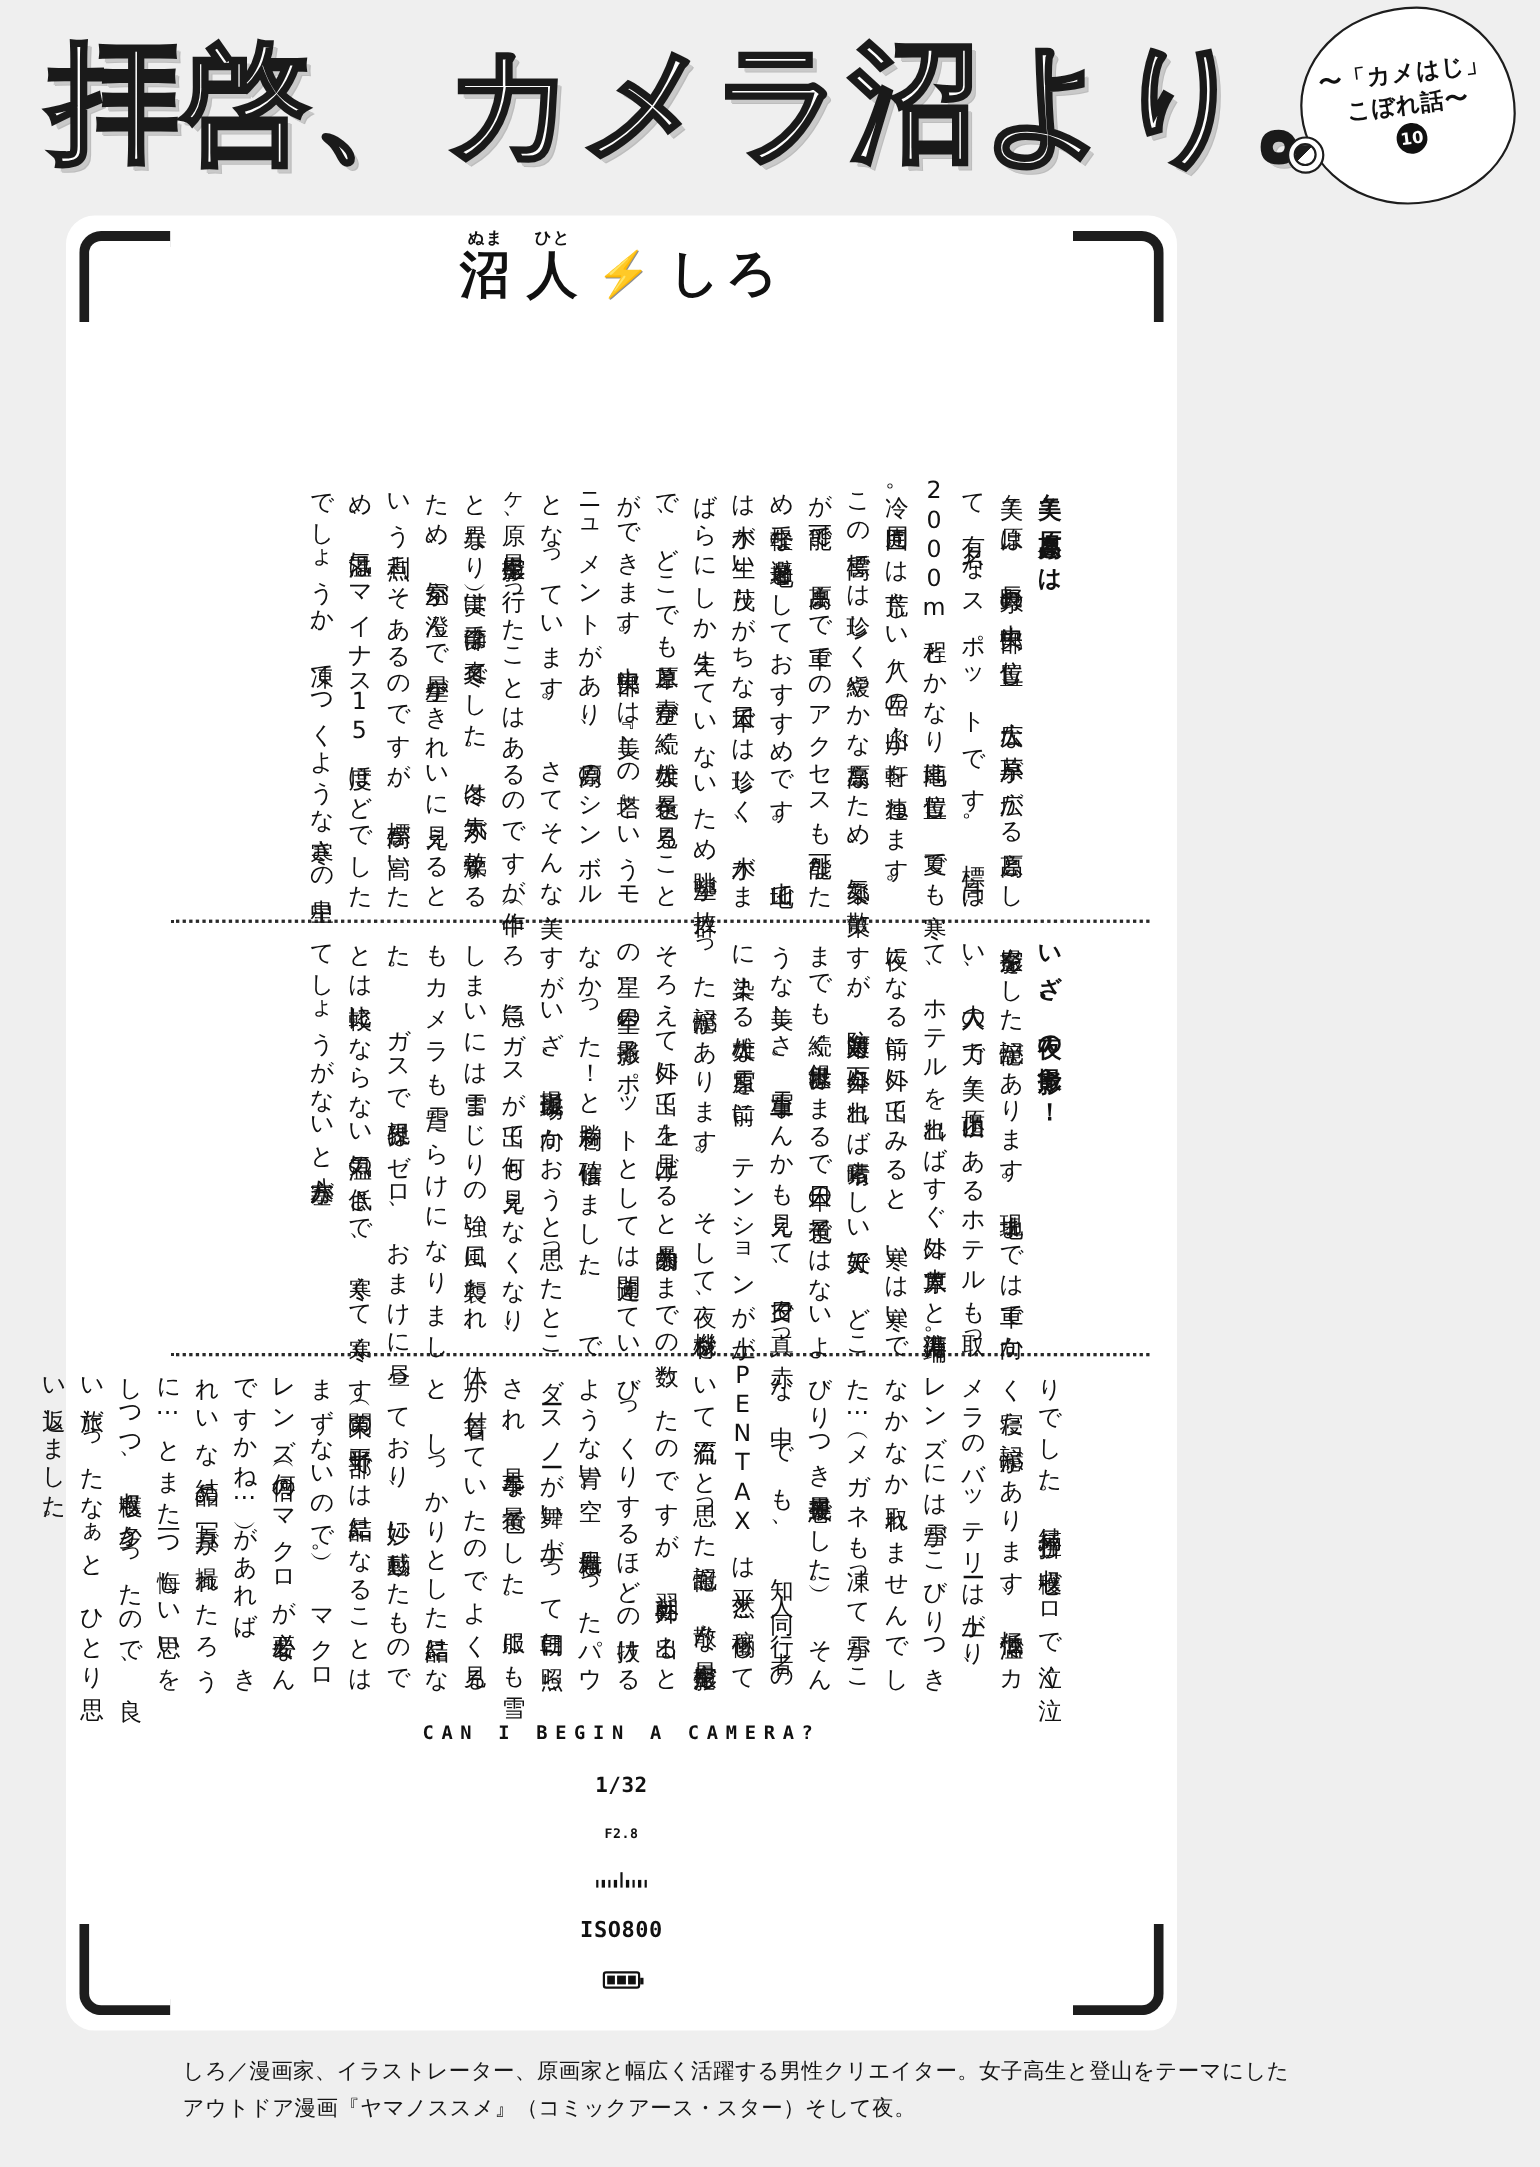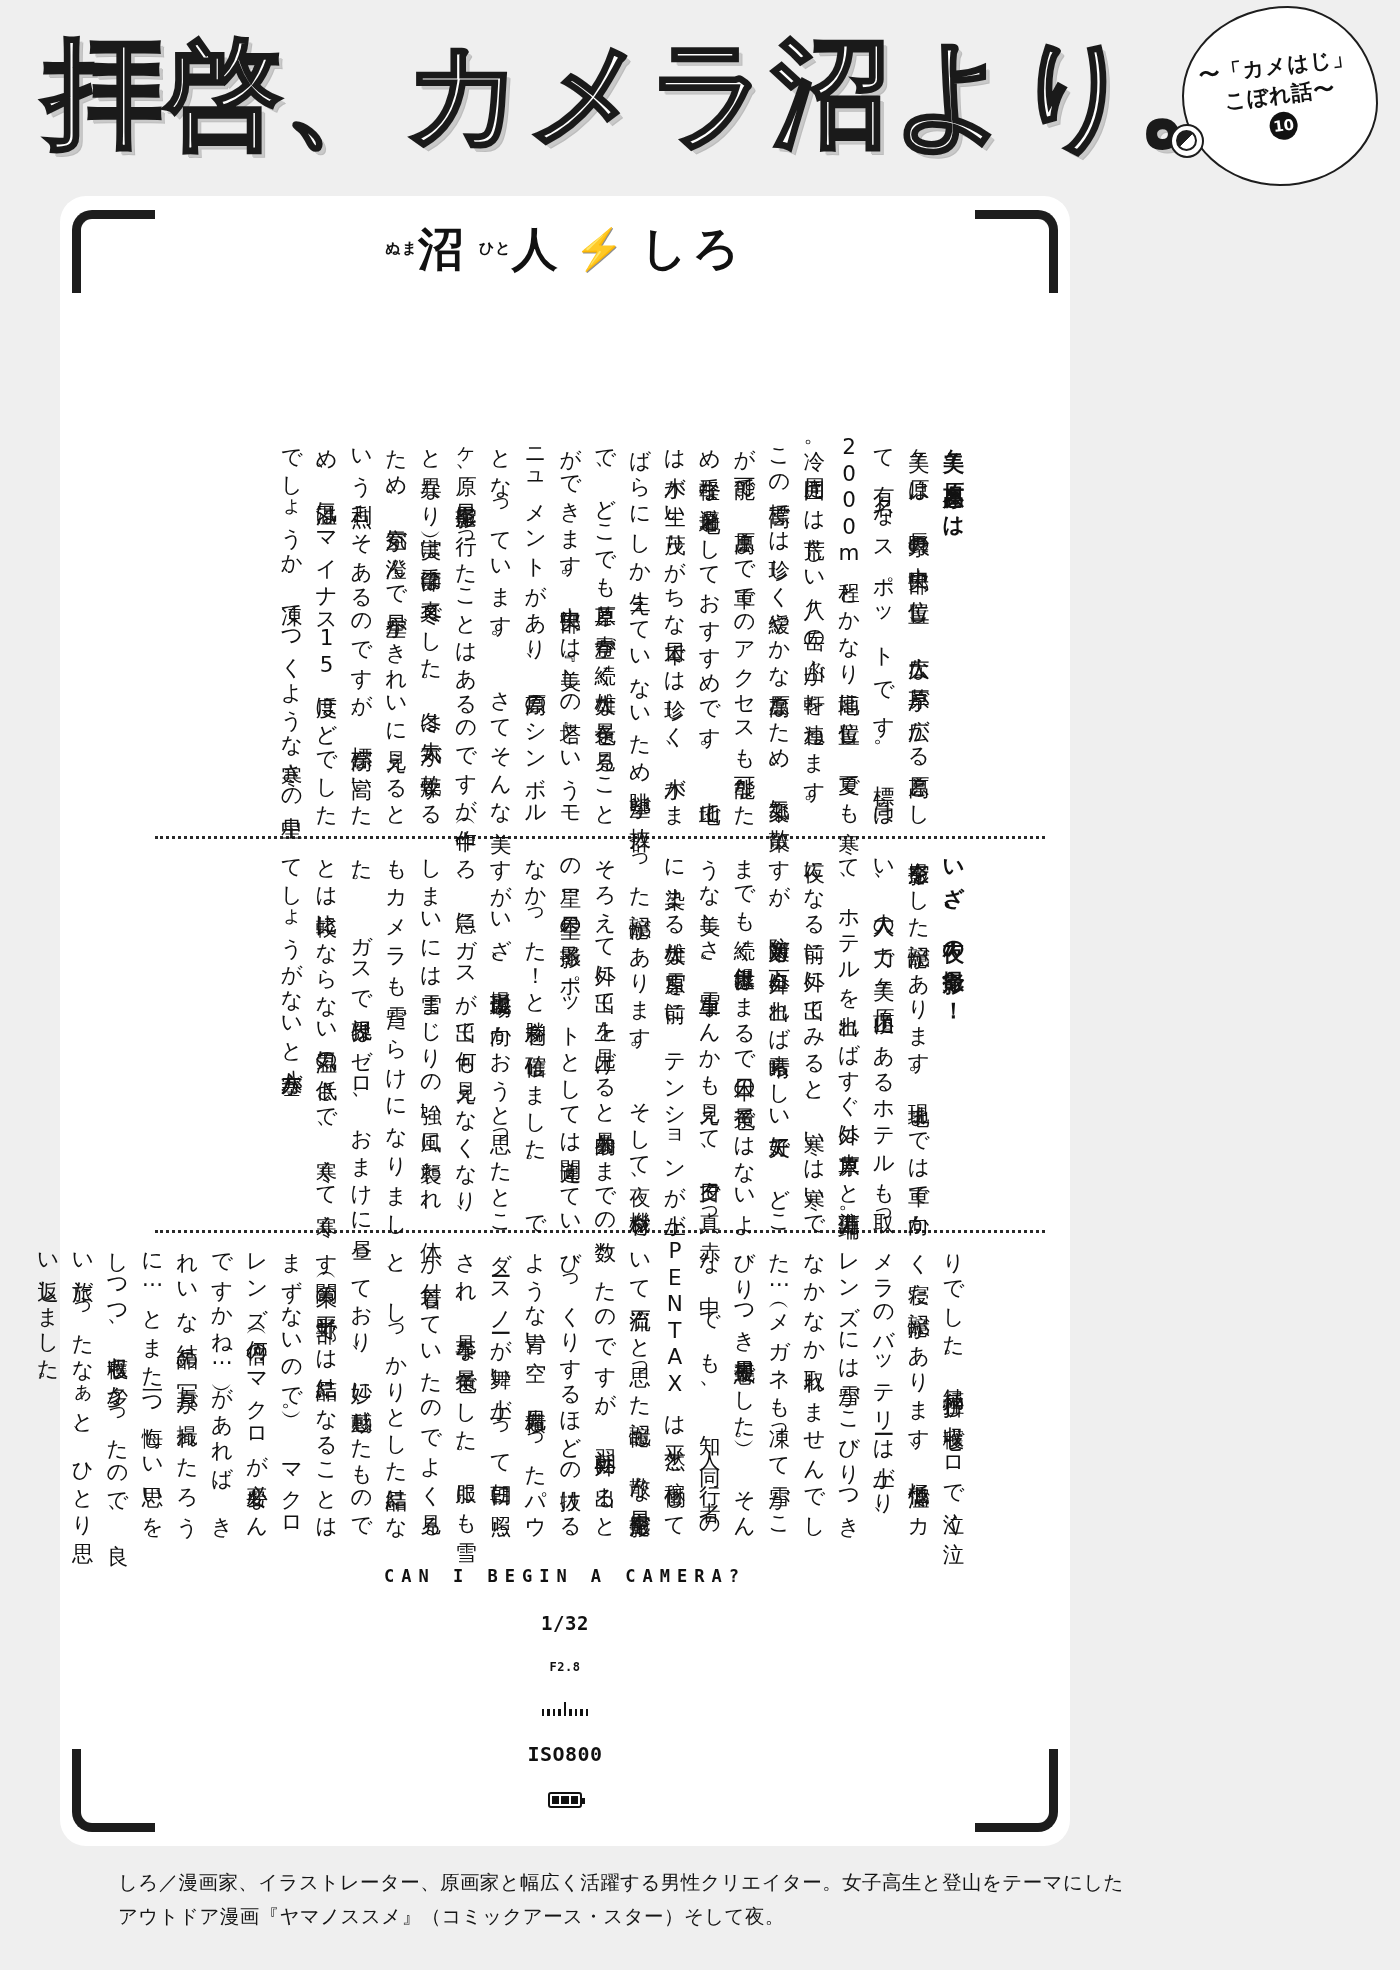--- a/index.html
+++ b/index.html
@@ -131,21 +131,21 @@
     left: 0; right: 0;
     top: 14px;
     display: flex;
     align-items: flex-end;
     justify-content: center;
     gap: 14px;
     height: 62px;
   }
   .ruby-wrap {
     display: inline-flex;
-    flex-direction: row;
+    flex-direction: column;
     align-items: center;
     line-height: 1;
   }
   .ruby-top {
     font-size: 15px;
     font-weight: 700;
     font-family: "DejaVu Sans", "Liberation Sans", sans-serif;
     color: #111;
     margin-bottom: 2px;
     letter-spacing: 1px;
@@ -276,21 +276,21 @@
     position: absolute;
     left: 118px;
     top: 1866px;
     width: 1130px;
     font-family: "DejaVu Sans", "Liberation Sans", sans-serif;
     font-size: 19.5px;
     line-height: 1.75;
     color: #141414;
     letter-spacing: 0.4px;
   }
-  #footer span { display: block; }
+  #footer span { display: block; margin-left: 48px; }
 </style>
 </head>
 <body>
 
 <div id="title-area">
   <div id="main-title">拝啓、カメラ沼より。</div>
 
   <div id="corner-badge">
     <div id="badge-blob"></div>
     <div id="badge-inner">

